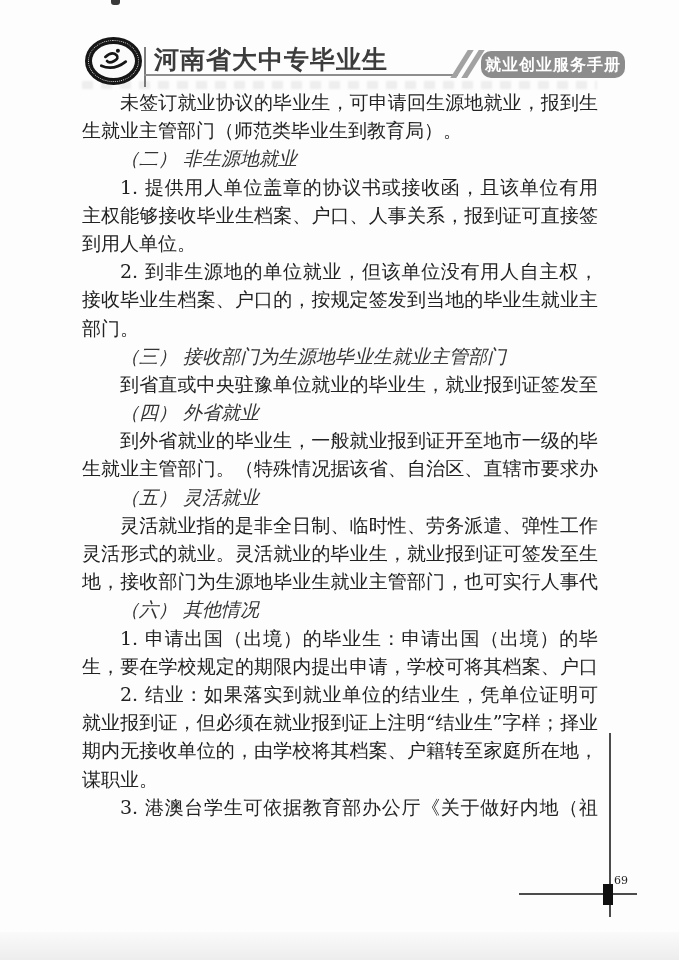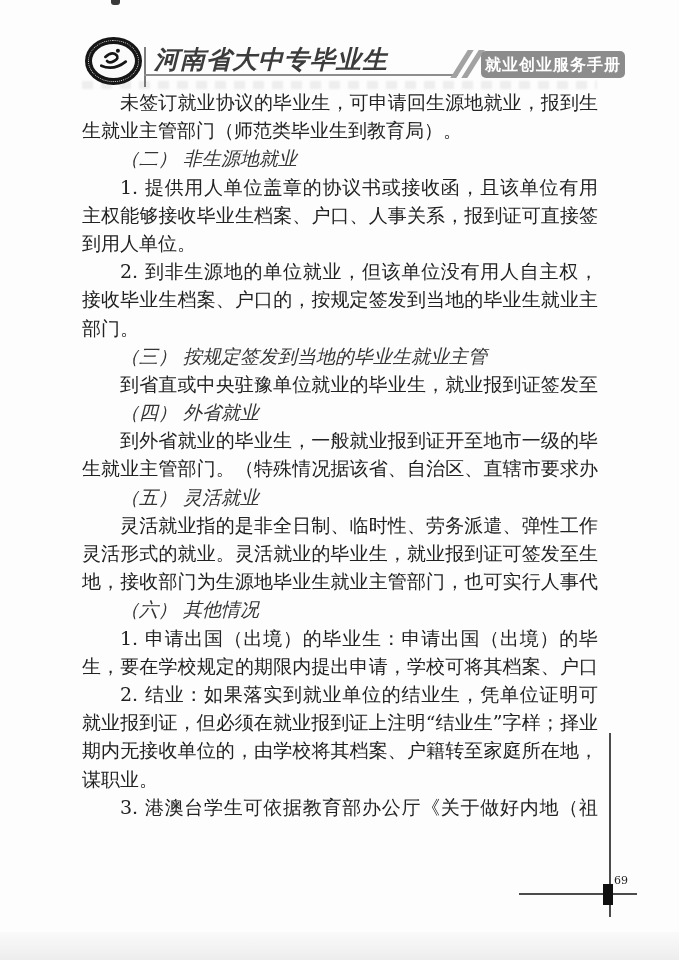--- a/index.html
+++ b/index.html
@@ -13,31 +13,31 @@
   .logo {
     position:absolute; left:85px; top:37px; width:57px; height:48px;
     background:#161616; border-radius:50%;
   }
   .logo .ring { position:absolute; inset:3px; border:1px dotted rgba(255,255,255,.85); border-radius:50%; }
   .logo .inner { position:absolute; inset:7px; background:#fbfbfb; border-radius:50%; overflow:hidden; }
   .logo svg { width:100%; height:100%; }
   .header-sep { position:absolute; left:144px; top:47px; width:2px; height:40px; background:#7d7d7d; }
   .header-title {
     position:absolute; left:154px; top:45px; height:30px; line-height:30px;
-    font-size:25px; font-weight:bold; font-style:italic; color:#3c3c3c; letter-spacing:1px;
+    font-size:25px; font-weight:bold; color:#3c3c3c; letter-spacing:1px;
     white-space:nowrap;
   }
   .header-rule { position:absolute; left:144px; top:74px; width:314px; height:2px; background:#8e8e8e; }
   .stripes { position:absolute; left:457px; top:50px; width:24px; height:28px; }
   .stripes i { position:absolute; top:0; width:6px; height:28px; background:#a2a2a2; transform:skewX(-32deg); }
   .stripes i:nth-child(1){ left:2px; }
   .stripes i:nth-child(2){ left:13px; }
   .header-badge {
     position:absolute; left:481px; top:51px; width:144px; height:27px;
-    background:#8c8c8c; border-radius:5px; color:#ffffff;
+    background:#8c8c8c; border-radius:10px; color:#ffffff;
     font-family:"DejaVu Sans","Liberation Sans",sans-serif; font-weight:bold;
     font-size:16px; letter-spacing:1px; text-align:center; line-height:27px; white-space:nowrap;
   }
   .ghost-line {
     position:absolute; left:82px; top:81px; width:515px; height:8px; opacity:.45; filter:blur(1px);
     background:repeating-linear-gradient(90deg, rgba(60,60,60,.18) 0 11px, transparent 11px 19px);
   }
   
   .body-text { position:absolute; left:82px; top:88px; width:516px; }
   .tline {
@@ -90,21 +90,21 @@
   <div class="body-text">
       <div class="tline indent just">未签订就业协议的毕业生，可申请回生源地就业，报到生源</div>
       <div class="tline">生就业主管部门（师范类毕业生到教育局）。</div>
       <div class="tline heading indent">（二） 非生源地就业</div>
       <div class="tline indent just">1. 提供用人单位盖章的协议书或接收函，且该单位有用人自</div>
       <div class="tline just">主权能够接收毕业生档案、户口、人事关系，报到证可直接签发</div>
       <div class="tline">到用人单位。</div>
       <div class="tline indent just">2. 到非生源地的单位就业，但该单位没有用人自主权，不能</div>
       <div class="tline just">接收毕业生档案、户口的，按规定签发到当地的毕业生就业主管</div>
       <div class="tline">部门。</div>
-      <div class="tline heading indent">（三） 按规定签发到当地的毕业生就业主管</div>
+      <div class="tline heading indent">（三） 接收部门为生源地毕业生就业主管部门</div>
       <div class="tline indent just">到省直或中央驻豫单位就业的毕业生，就业报到证签发至用</div>
       <div class="tline heading indent">（四） 外省就业</div>
       <div class="tline indent just">到外省就业的毕业生，一般就业报到证开至地市一级的毕业</div>
       <div class="tline just">生就业主管部门。（特殊情况据该省、自治区、直辖市要求办理）</div>
       <div class="tline heading indent">（五） 灵活就业</div>
       <div class="tline indent just">灵活就业指的是非全日制、临时性、劳务派遣、弹性工作等</div>
       <div class="tline just">灵活形式的就业。灵活就业的毕业生，就业报到证可签发至生源</div>
       <div class="tline just">地，接收部门为生源地毕业生就业主管部门，也可实行人事代理。</div>
       <div class="tline heading indent">（六） 其他情况</div>
       <div class="tline indent just">1. 申请出国（出境）的毕业生：申请出国（出境）的毕业</div>

